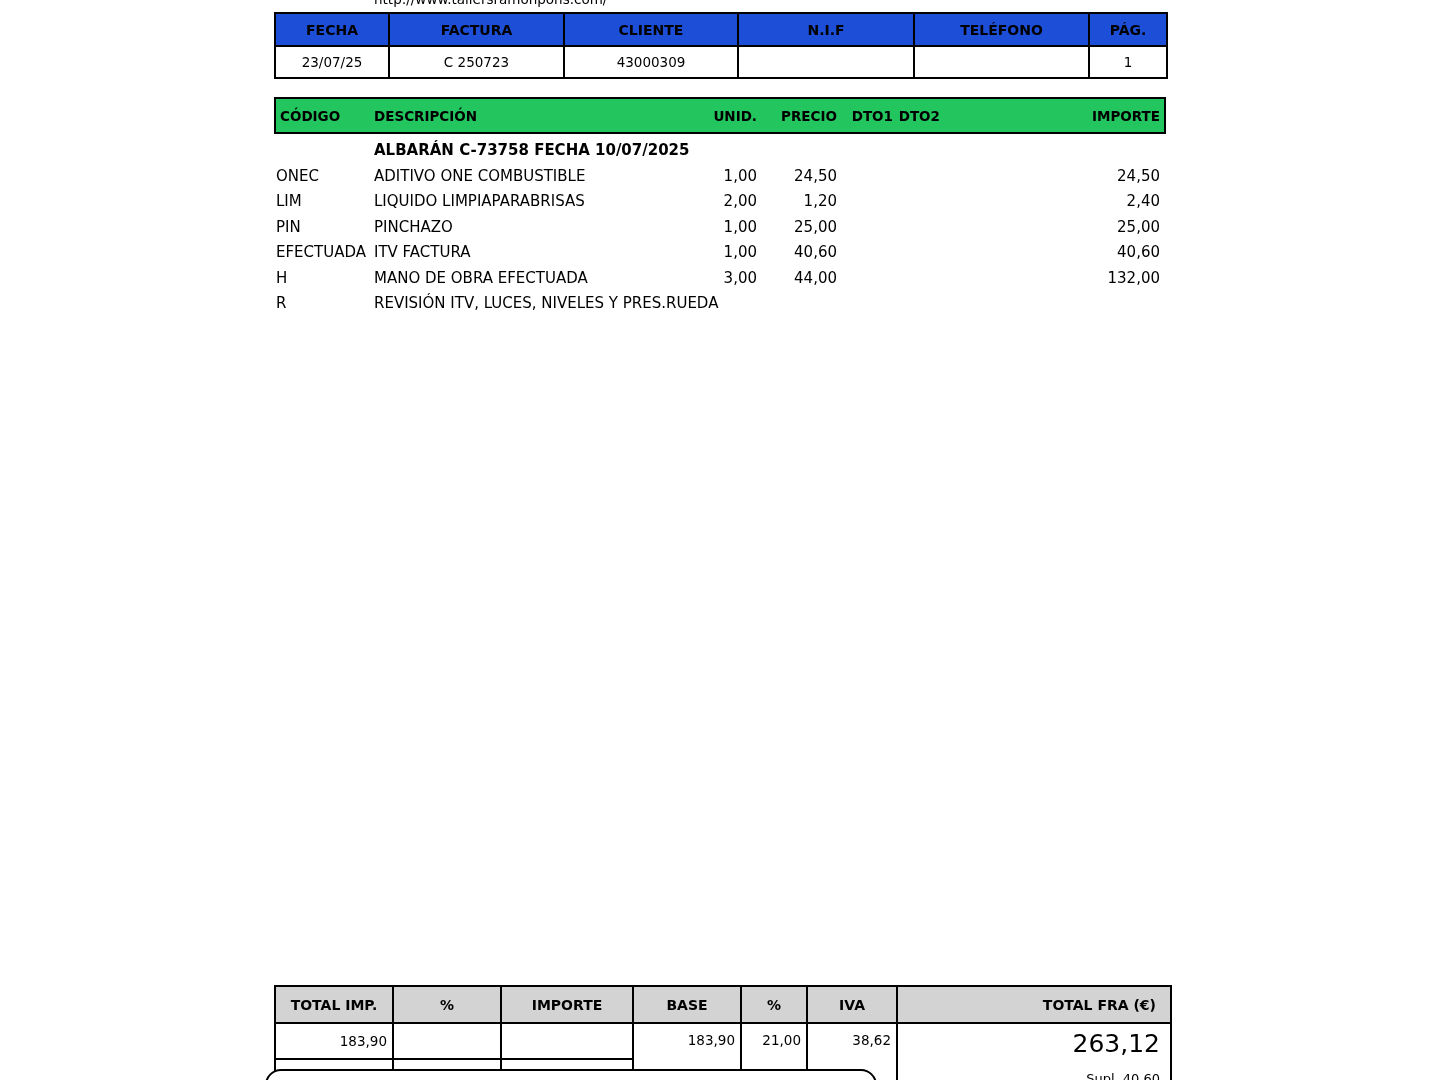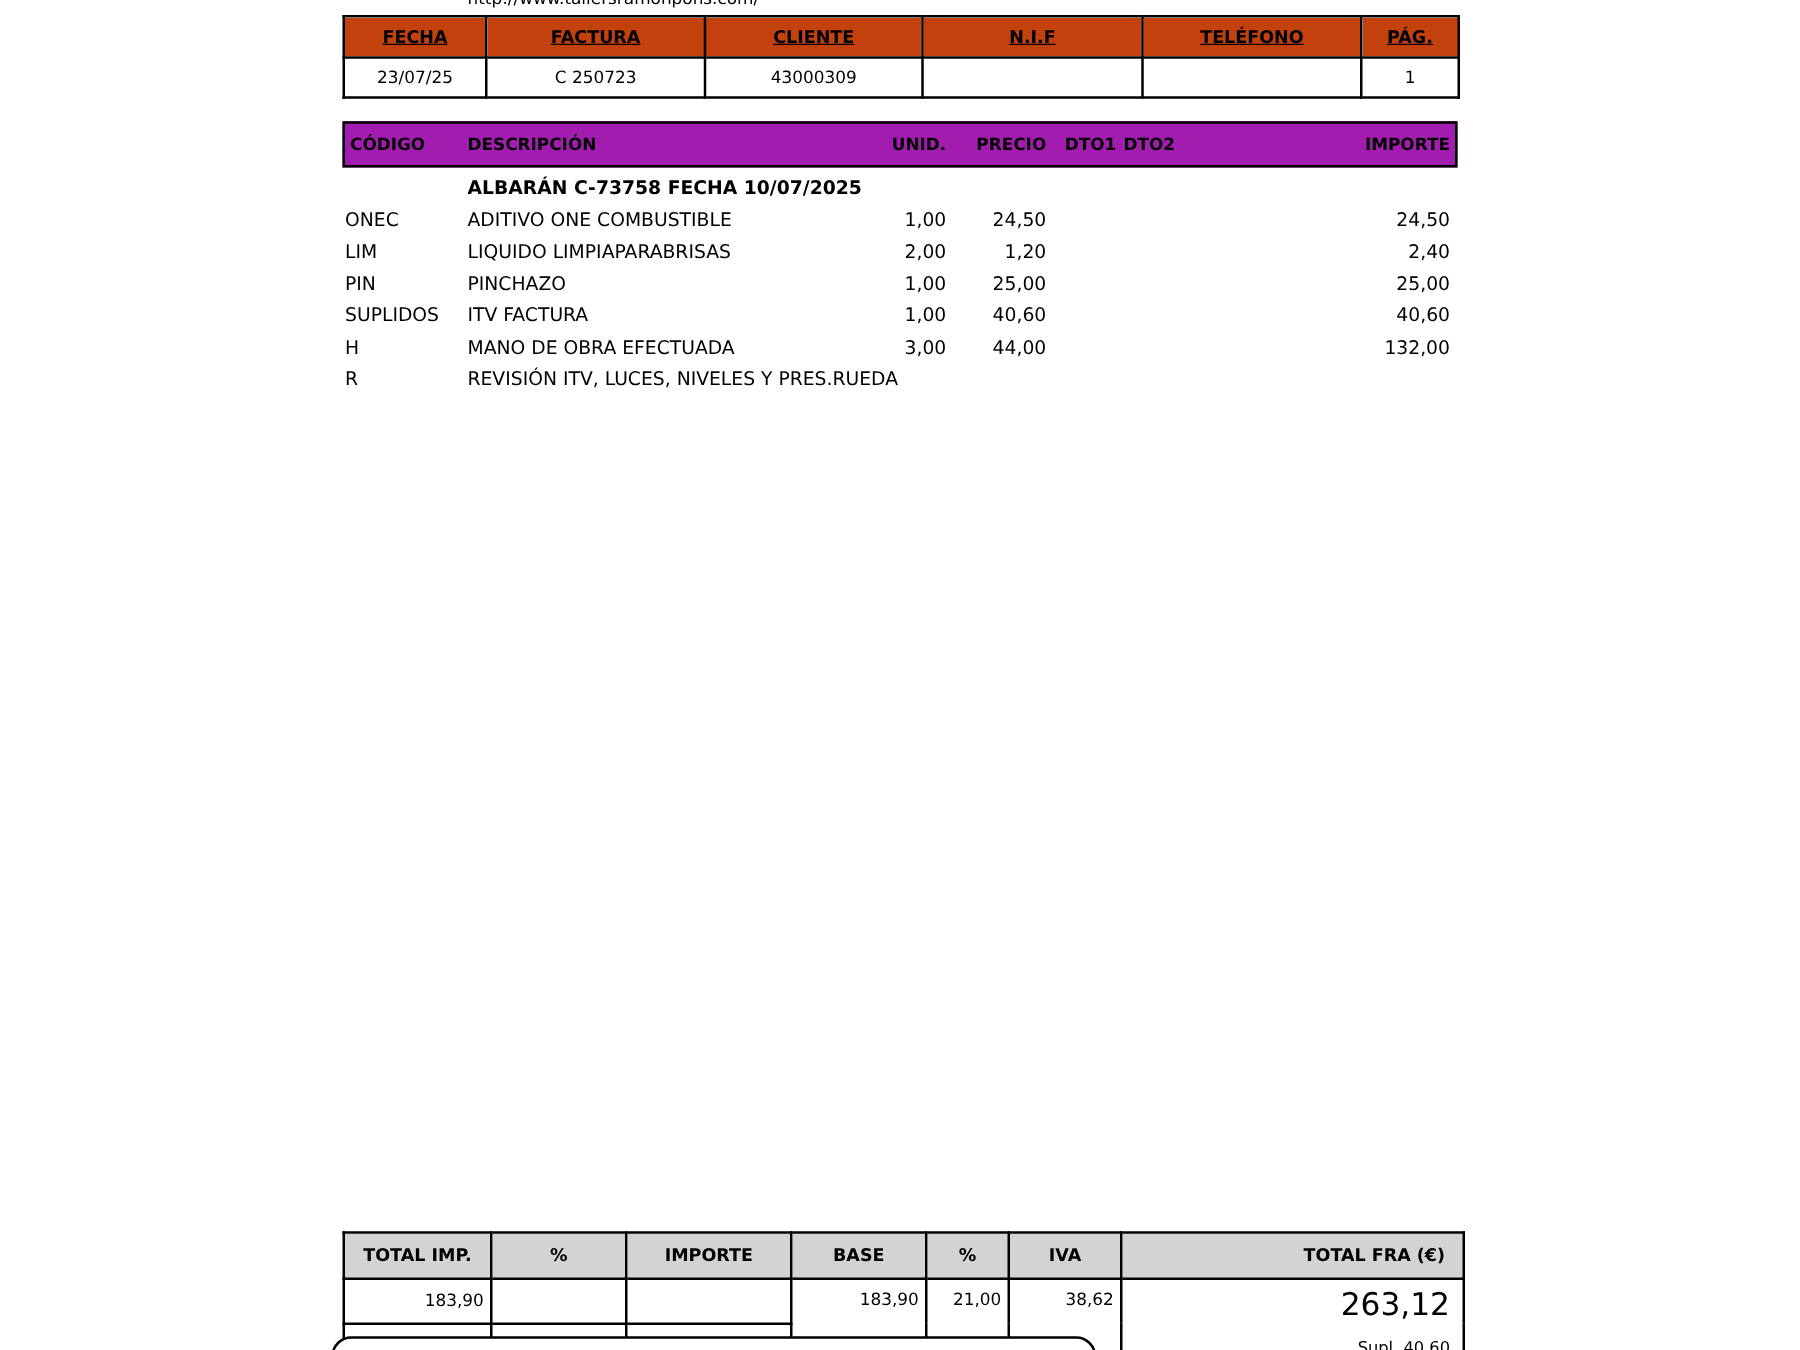--- a/index.html
+++ b/index.html
@@ -15,31 +15,31 @@
   
   .url {
     position:absolute; top:-9px; left:374px;
     font-size:13.5px; white-space:nowrap;
   }
 
   
   table { border-collapse:collapse; table-layout:fixed; }
   .hdr-table { position:absolute; left:274px; top:12px; width:892px; }
   .hdr-table th, .hdr-table td { border:2px solid #000; text-align:center; overflow:hidden; }
-  .hdr-table th { background:#c2410c; font-size:14px; font-weight:bold; height:33px;text-decoration:underline; }
+  .hdr-table th { background:#1d4ed8; font-size:14px; font-weight:bold; height:33px; }
   .hdr-table td { font-size:13.5px; height:32px;margin-left:40px; }
 
   
   .grid-cols {
     display:grid;
     grid-template-columns:98px 332px 51px 80px 56px 47px 1fr;
   }
   .items-header {
     position:absolute; left:274px; top:97px; width:892px; height:37px;
-    background:#a21caf; border:2px solid #000;
+    background:#22c55e; border:2px solid #000;
     align-items:center;
     font-weight:bold; font-size:13.5px;
   }
   .items-header .code { padding-left:4px; }
   .num { text-align:right; }
   .imp { padding-right:4px; }
 
   .items-body {
     position:absolute; left:276px; top:137px; width:888px;
     font-size:15px;
@@ -150,21 +150,21 @@
     <span>PIN</span>
     <span class="desc">PINCHAZO</span>
     <span class="num">1,00</span>
     <span class="num">25,00</span>
     <span class="num"></span>
     <span class="num"></span>
     <span class="num imp">25,00</span>
   </div>
 
   <div class="item-row grid-cols">
-    <span>SUPLIDOS</span>
+    <span>EFECTUADA</span>
     <span class="desc">ITV FACTURA</span>
     <span class="num">1,00</span>
     <span class="num">40,60</span>
     <span class="num"></span>
     <span class="num"></span>
     <span class="num imp">40,60</span>
   </div>
 
   <div class="item-row grid-cols">
     <span>H</span>

